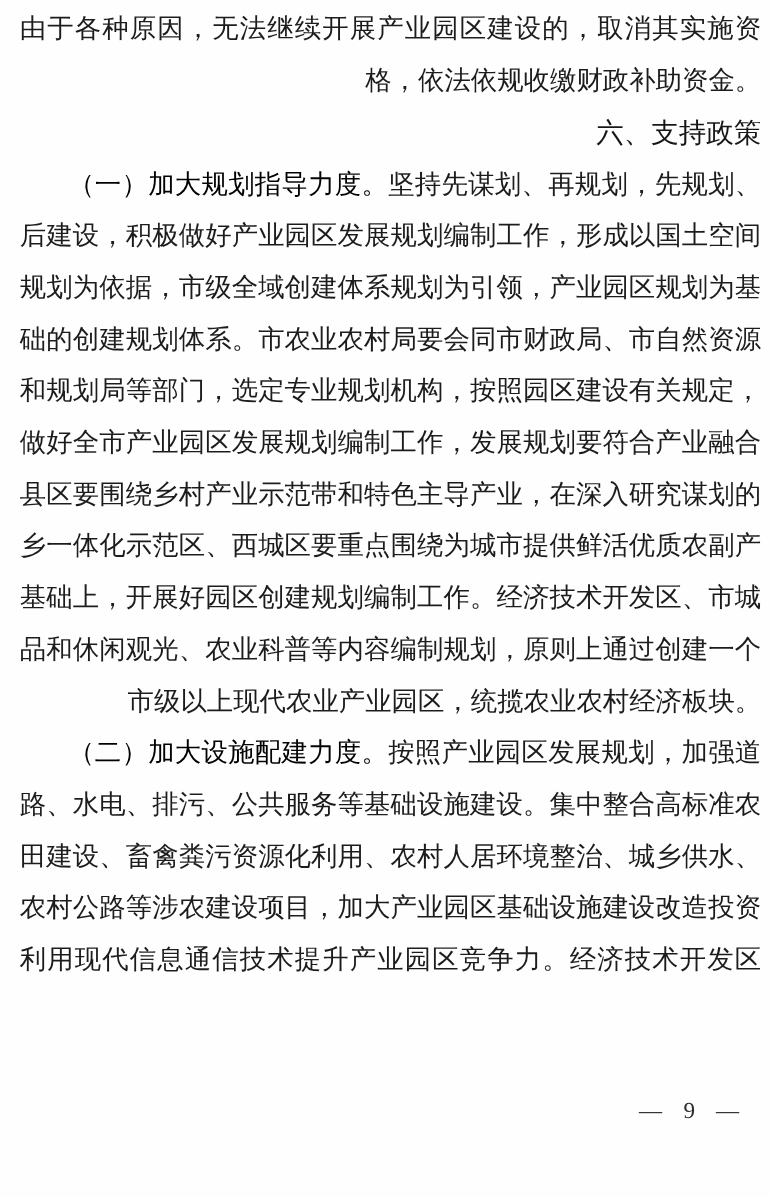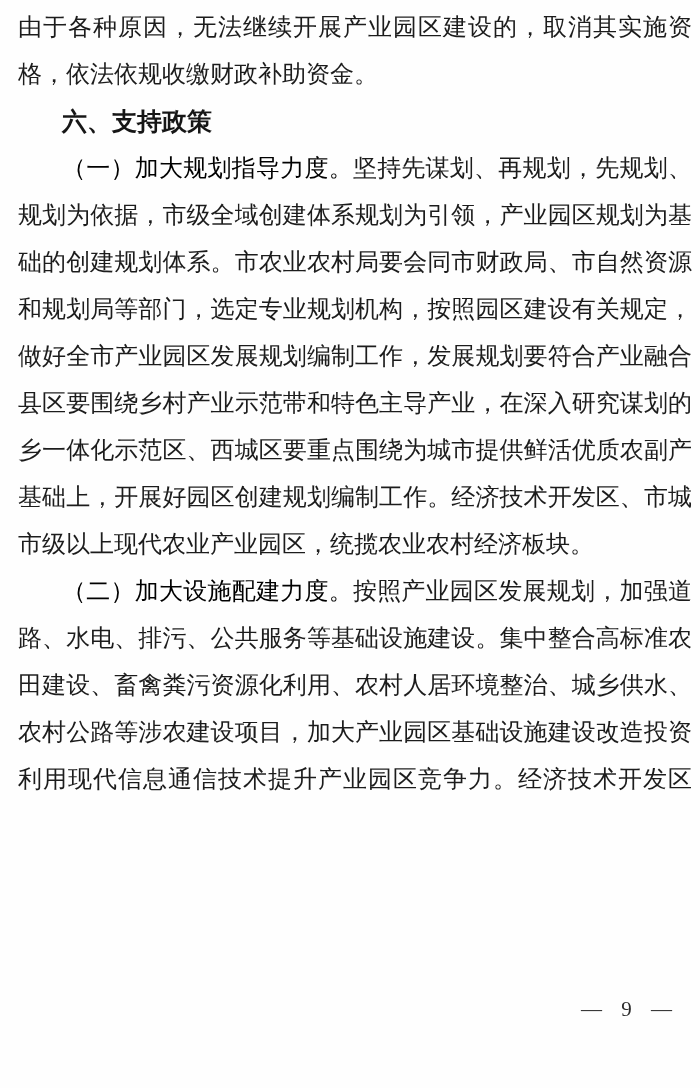--- a/index.html
+++ b/index.html
@@ -20,33 +20,33 @@
     position: absolute;
     top: 4px;
     left: 18px;
     width: 674px;
   }
   .line {
     height: 47px;
     line-height: 47px;
     font-size: 24px;
     white-space: normal;
-    text-align: left;
+    text-align: right;
   }
   .jf {
     text-align: justify;
     text-align-last: justify;
     text-justify: inter-character;
   }
   .indent {
     padding-left: 44px;
   }
   .heading {
     font-family: "Liberation Sans", "DejaVu Sans", sans-serif;
-    font-weight: 700;
+    font-weight: 400;
     font-size: 25px;
     color: #161616;
   }
   .lead {
     
     color: #000000;
   }
   .pagenum {
     position: absolute;
     top: 997px;
@@ -62,27 +62,29 @@
 
 <div class="page">
   <div class="textblock">
 
     <div class="line jf">由于各种原因，无法继续开展产业园区建设的，取消其实施资</div>
     <div class="line">格，依法依规收缴财政补助资金。</div>
 
     <div class="line heading indent">六、支持政策</div>
 
     <div class="line jf indent"><span class="lead">（一）加大规划指导力度。</span><span>坚持先谋划、再规划，先规划、</span></div>
+    <div class="line jf">后建设，积极做好产业园区发展规划编制工作，形成以国土空间</div>
     <div class="line jf">规划为依据，市级全域创建体系规划为引领，产业园区规划为基</div>
     <div class="line jf">础的创建规划体系。市农业农村局要会同市财政局、市自然资源</div>
     <div class="line jf">和规划局等部门，选定专业规划机构，按照园区建设有关规定，</div>
     <div class="line jf">做好全市产业园区发展规划编制工作，发展规划要符合产业融合</div>
     <div class="line jf">县区要围绕乡村产业示范带和特色主导产业，在深入研究谋划的</div>
     <div class="line jf">乡一体化示范区、西城区要重点围绕为城市提供鲜活优质农副产</div>
     <div class="line jf">基础上，开展好园区创建规划编制工作。经济技术开发区、市城</div>
+    <div class="line jf">品和休闲观光、农业科普等内容编制规划，原则上通过创建一个</div>
     <div class="line">市级以上现代农业产业园区，统揽农业农村经济板块。</div>
 
     <div class="line jf indent"><span class="lead">（二）加大设施配建力度。</span><span>按照产业园区发展规划，加强道</span></div>
     <div class="line jf">路、水电、排污、公共服务等基础设施建设。集中整合高标准农</div>
     <div class="line jf">田建设、畜禽粪污资源化利用、农村人居环境整治、城乡供水、</div>
     <div class="line jf">农村公路等涉农建设项目，加大产业园区基础设施建设改造投资</div>
     <div class="line jf">利用现代信息通信技术提升产业园区竞争力。经济技术开发区</div>
 
   </div>
 

